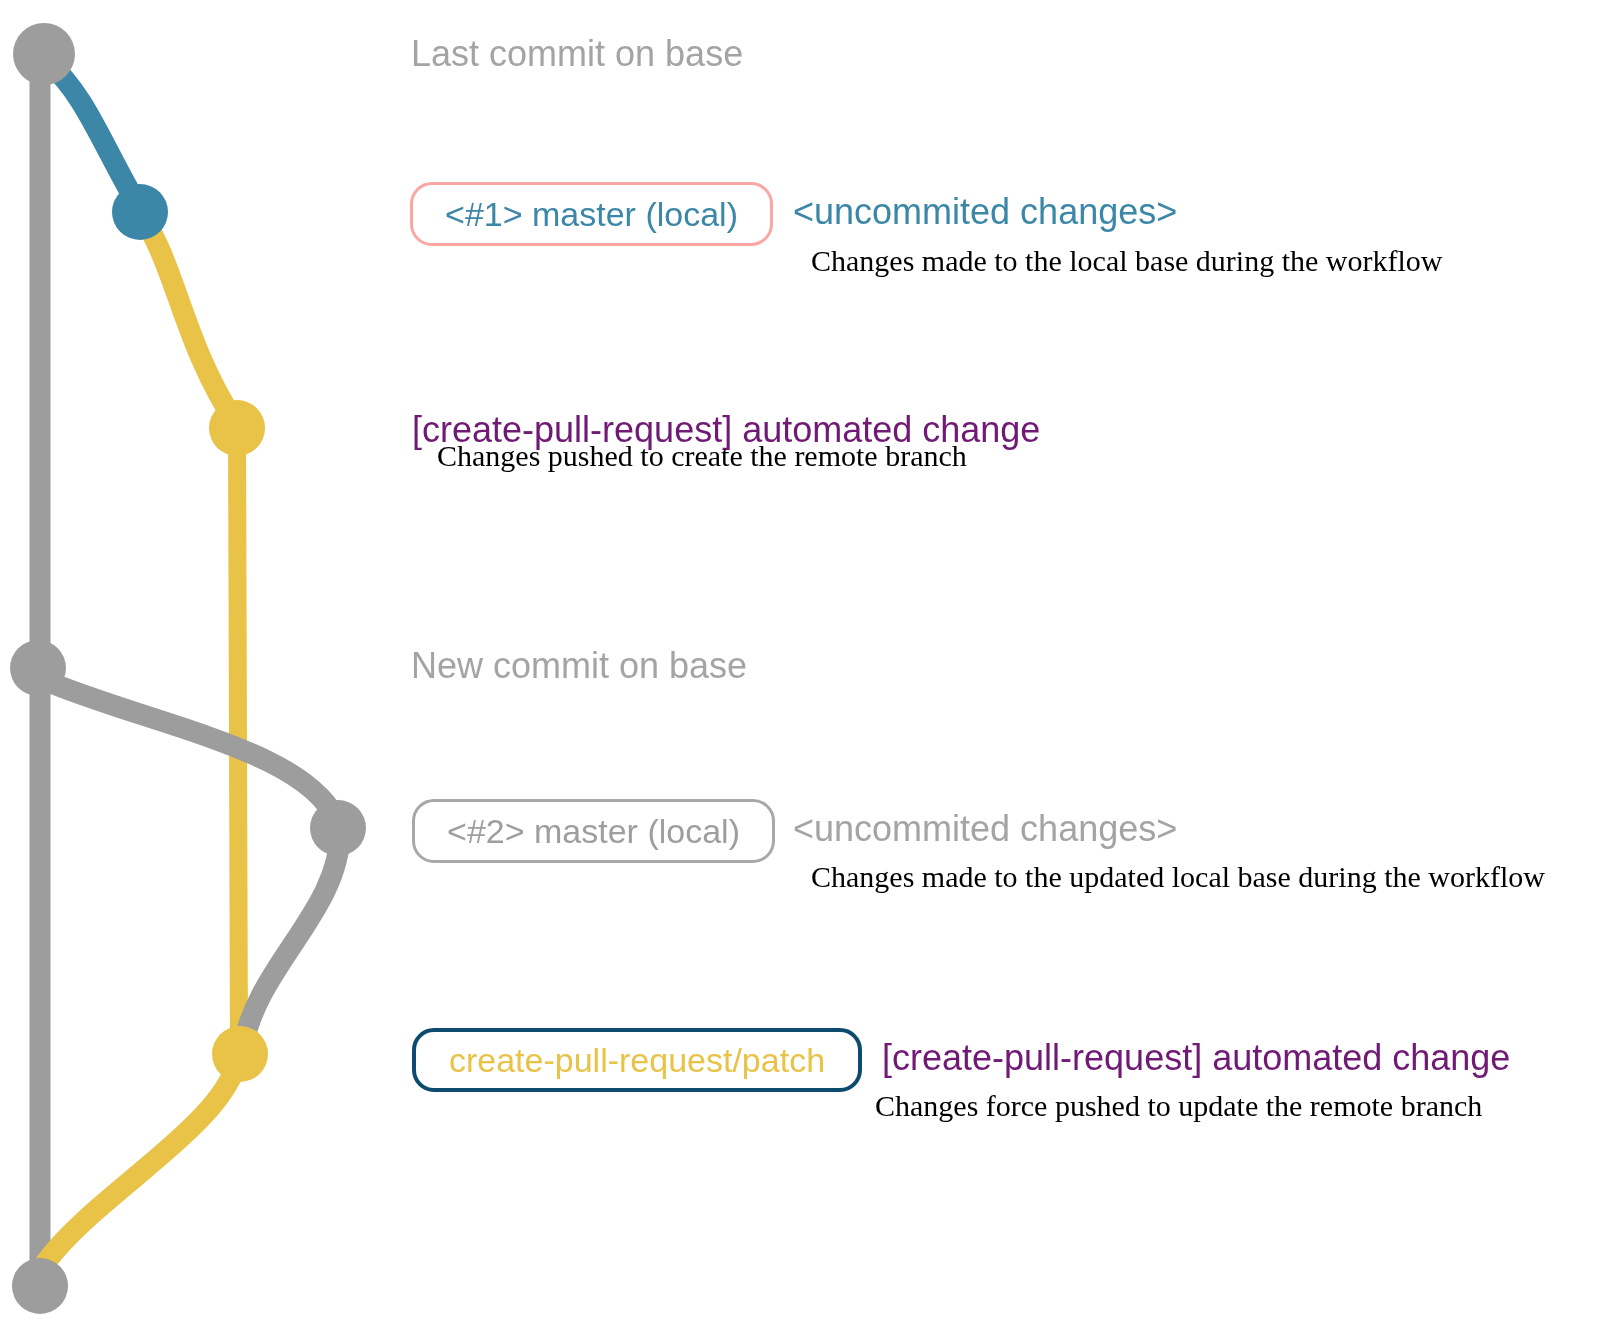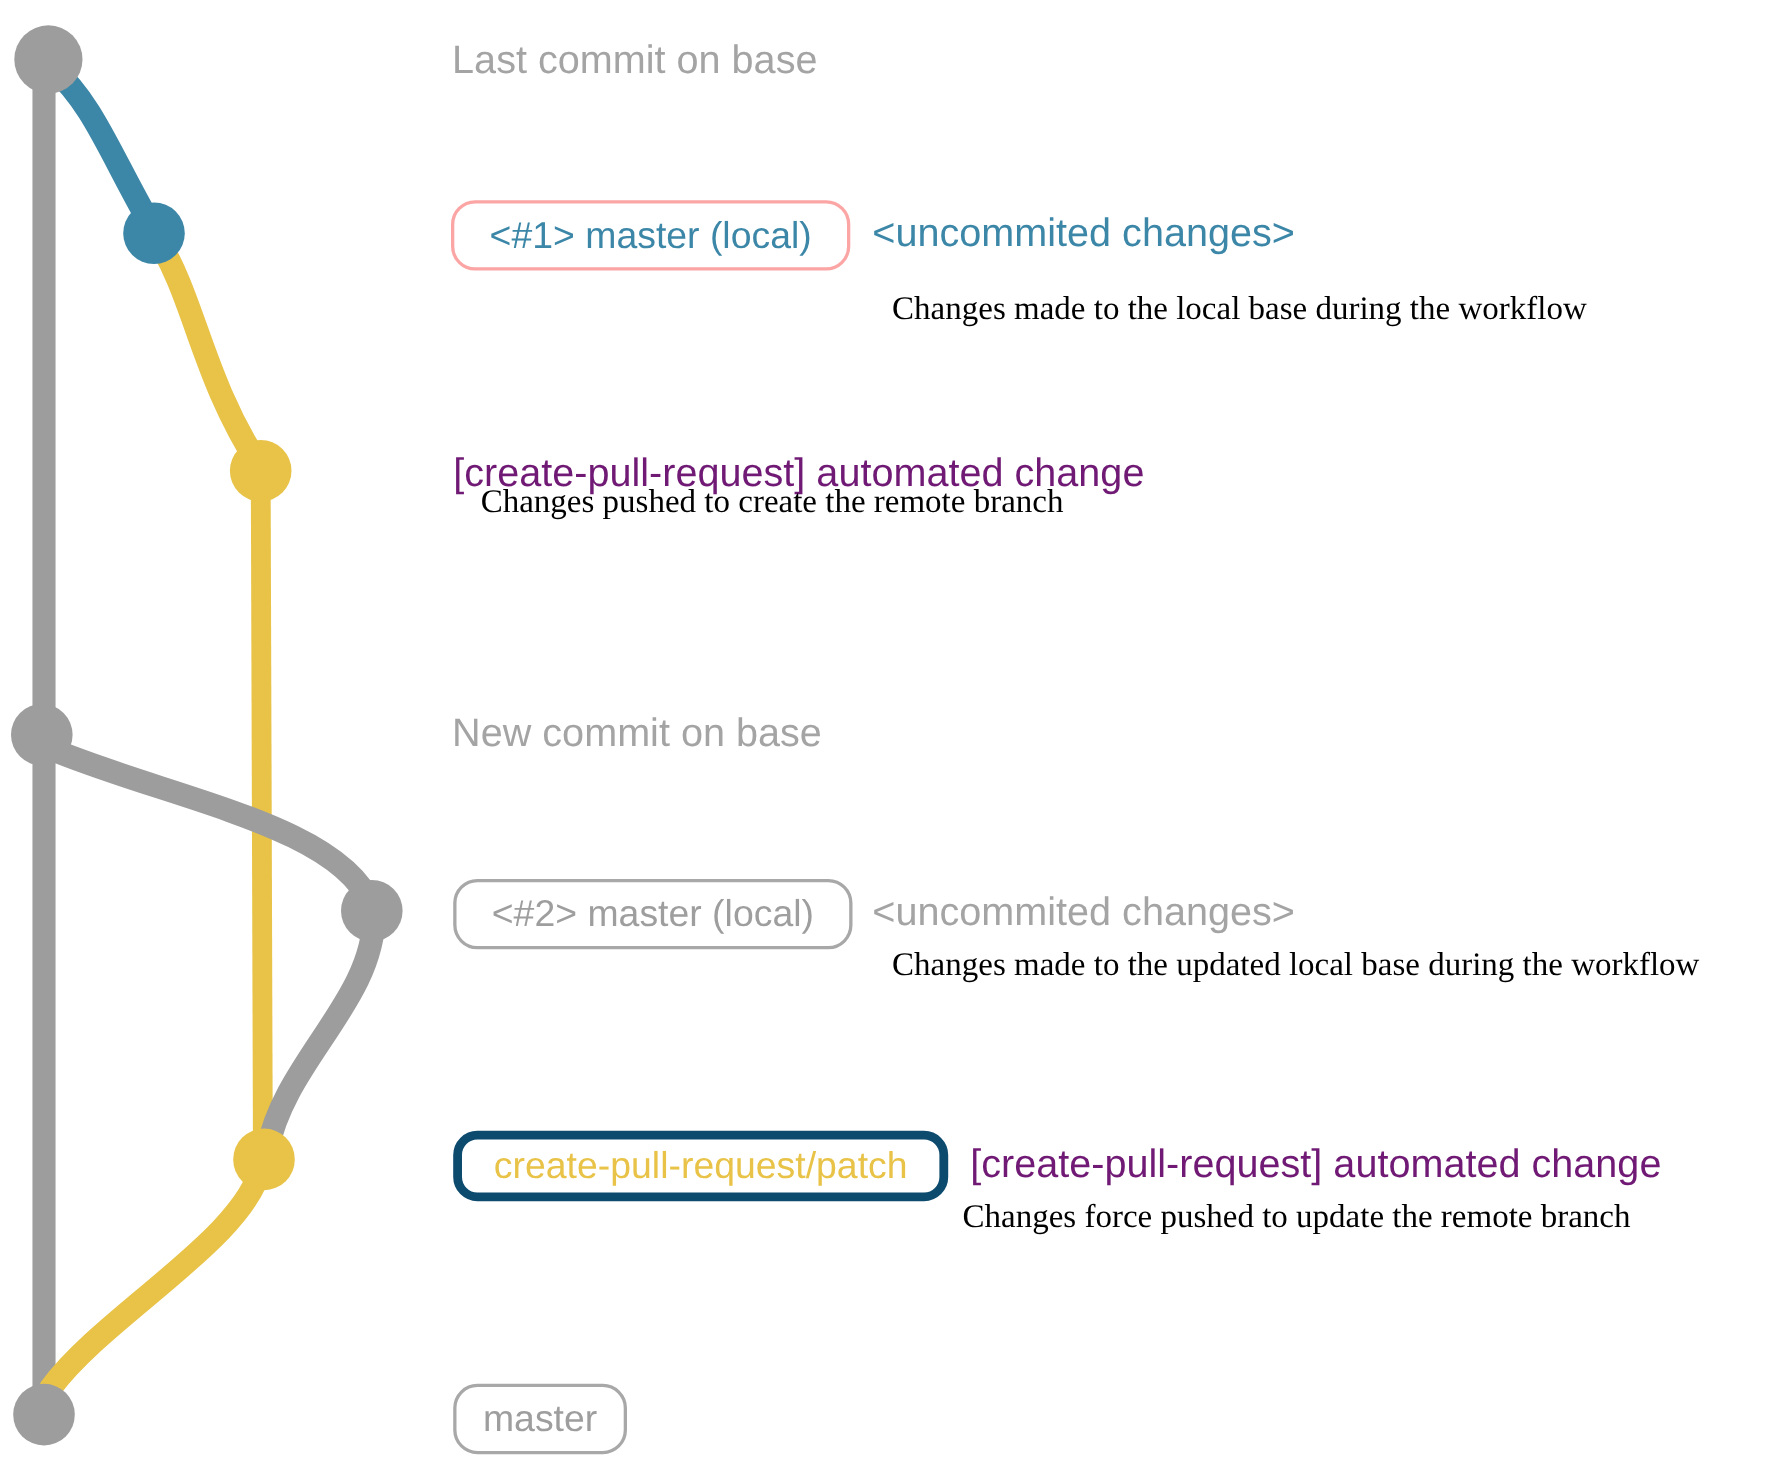--- a/index.html
+++ b/index.html
@@ -21,21 +21,21 @@
     font-size:30px; color:#000000;
   }
   .box {
     position:absolute; box-sizing:border-box;
     border-radius:22px;
     display:flex; align-items:center; justify-content:center;
     font-size:34px; white-space:nowrap;
   }
   .box-blue   { border:3px solid #fca5a5; color:#3c87a8; }
   .box-gray   { border:3px solid #a8a8a8; color:#9e9e9e; }
-  .box-yellow { border:8px solid #0c4a6e; color:#e8c348; }
+  .box-yellow { border:4px solid #0c4a6e; color:#e8c348; }
   svg.graph { position:absolute; left:0; top:0; }
 </style>
 </head>
 <body>
 
 <div class="stage">
 
   <svg class="graph" width="1618" height="1344" viewBox="0 0 1618 1344">
 
     <path d="M40,54 L40,1286" stroke="#9d9d9d" stroke-width="21" fill="none"></path>
@@ -57,36 +57,33 @@
     <circle cx="240" cy="1054" r="28" fill="#e8c348"></circle>
     <circle cx="40" cy="1286" r="28" fill="#9d9d9d"></circle>
   </svg>
 
   <div class="t sans graytxt" style="left:411px; top:54px;">Last commit on base</div>
 
   <div class="box box-blue" style="left:410px; top:182px; width:363px; height:64px;">
     <span>&lt;#1&gt; master (local)</span>
   </div>
   <div class="t sans bluetxt" style="left:793px; top:212px;">&lt;uncommited changes&gt;</div>
-  <div class="serif" style="left:811px; top:261px;margin-top:20px;">Changes made to the local base during the workflow</div>
+  <div class="serif" style="left:811px; top:261px;">Changes made to the local base during the workflow</div>
 
   <div class="t sans yellowtxt" style="left:412px; top:430px;">[create-pull-request] automated change</div>
   <div class="serif" style="left:437px; top:456px;">Changes pushed to create the remote branch</div>
 
   <div class="t sans graytxt" style="left:411px; top:666px;text-align:center;">New commit on base</div>
 
   <div class="box box-gray" style="left:412px; top:799px; width:363px; height:64px;">
     <span>&lt;#2&gt; master (local)</span>
   </div>
   <div class="t sans graytxt" style="left:793px; top:829px;">&lt;uncommited changes&gt;</div>
   <div class="serif" style="left:811px; top:877px;">Changes made to the updated local base during the workflow</div>
 
   <div class="box box-yellow" style="left:412px; top:1028px; width:450px; height:64px;">
     <span>create-pull-request/patch</span>
   </div>
   <div class="t sans yellowtxt" style="left:882px; top:1058px;">[create-pull-request] automated change</div>
   <div class="serif" style="left:875px; top:1106px;">Changes force pushed to update the remote branch</div>
 
-  <div class="box box-gray" style="left:412px; top:1258px; width:158px; height:64px;">
-    <span>master</span>
-  </div>
 
 </div>
 
 </body></html>

